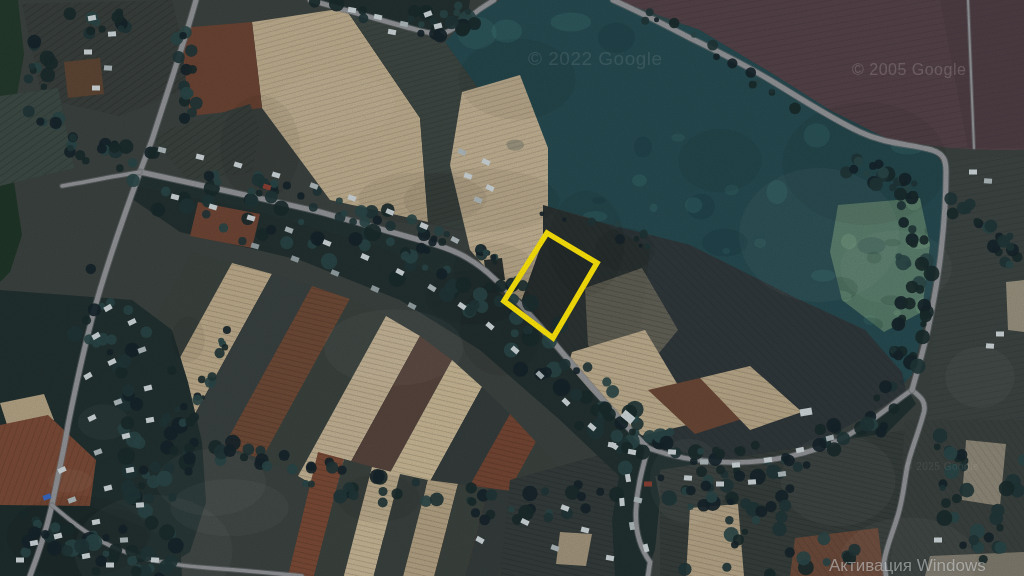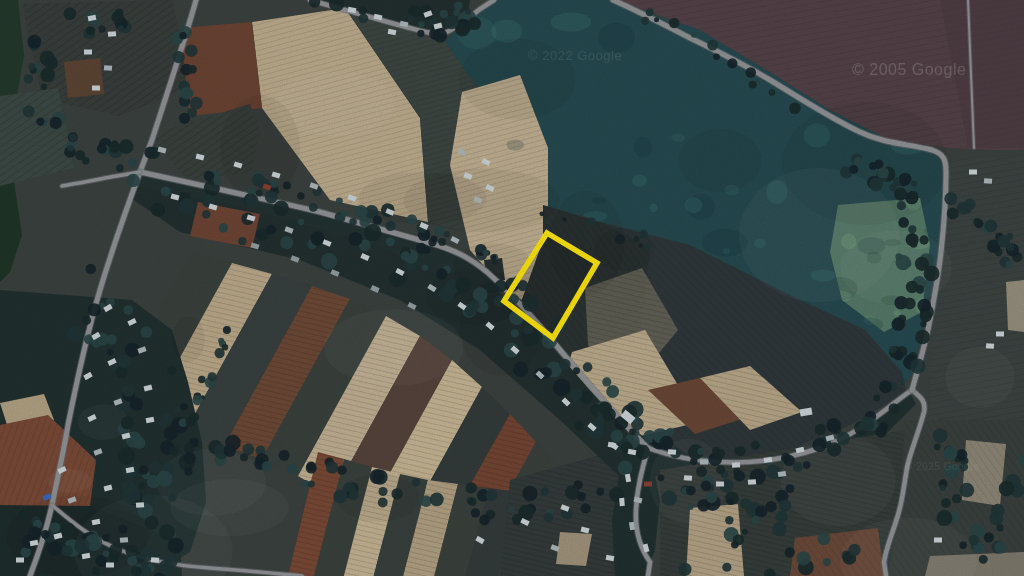--- a/index.html
+++ b/index.html
@@ -1,21 +1,21 @@
 <!DOCTYPE html>
 <html><head>
 <meta charset="utf-8">
 <style>
   html,body{margin:0;padding:0;background:#1a1d1c;}
   #stage{position:relative;width:1024px;height:576px;overflow:hidden;background:#3b423f;
          font-family:"Liberation Sans",sans-serif;}
   #map{position:absolute;left:0;top:0;width:1024px;height:576px;display:block;}
   .wm{position:absolute;pointer-events:none;white-space:nowrap;font-family:"Liberation Sans",sans-serif;}
   .wm-copy{color:#ffffff;letter-spacing:.5px;}
-  #wm-center{left:528px;top:48px;font-size:13px;opacity:.09;}
+  #wm-center{left:528px;top:48px;font-size:19px;opacity:.09;}
   #wm-topright{left:852px;top:61px;font-size:16px;opacity:.16;}
   #wm-field{left:868px;top:461px;font-size:10px;opacity:.07;margin-left:37px;}
   #wm-windows{left:829px;top:556px;font-size:17px;color:#d7dce0;opacity:.5;text-shadow:0 0 2px rgba(0,0,0,.35);}
 </style>
 </head>
 <body>
 
 <div id="stage">
   <svg id="map" viewBox="0 0 1024 576" xmlns="http://www.w3.org/2000/svg">
     <defs>
@@ -1047,13 +1047,14 @@
       </g>
     <g id="gParcel">
         <polygon points="547,233 597,263 553,338 504,301" fill="rgba(0,0,0,0.10)" stroke="#ffe70a" stroke-width="5.5" stroke-linejoin="miter"></polygon>
       </g>
     <rect x="0" y="0" width="1024" height="576" filter="url(#grain)" opacity="0.16"></rect>
   </svg>
 
   <div class="wm wm-copy" id="wm-center">© 2022 Google</div>
   <div class="wm wm-copy" id="wm-topright">© 2005 Google</div>
   <div class="wm wm-copy" id="wm-field">© 2025 Google</div>
+  <div class="wm" id="wm-windows">Активация Windows</div>
 </div>
 
 </body></html>

